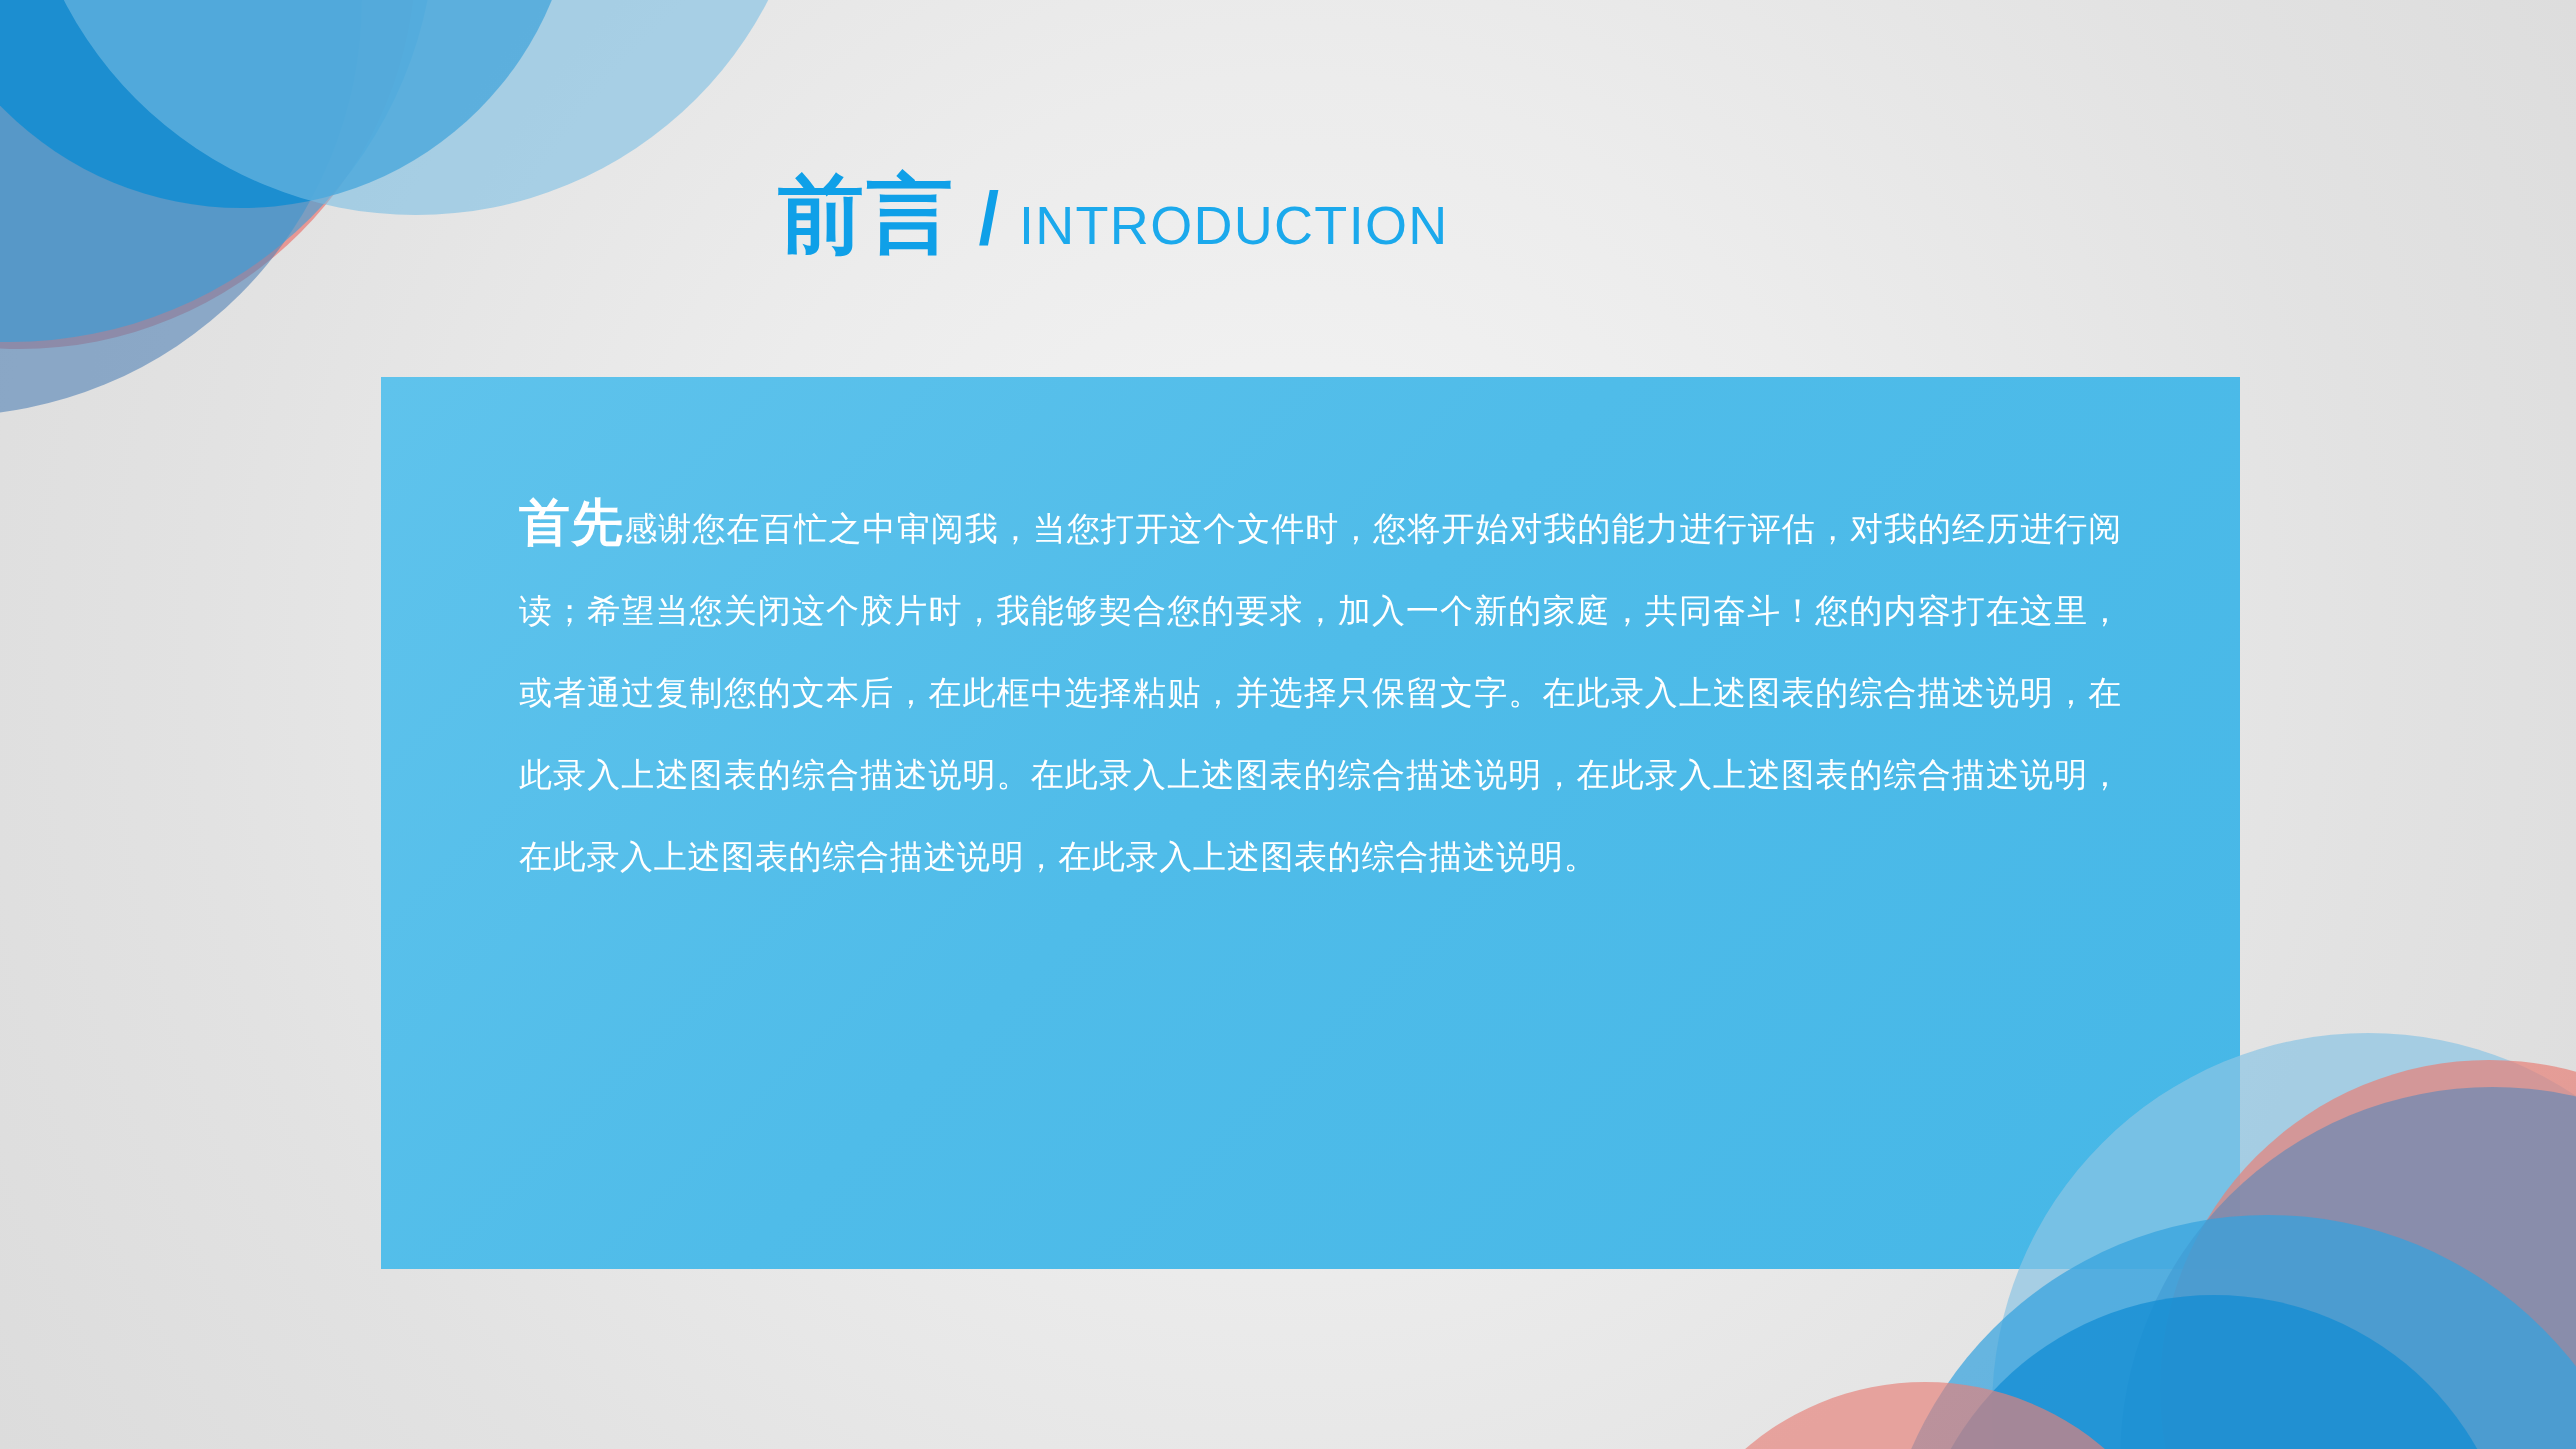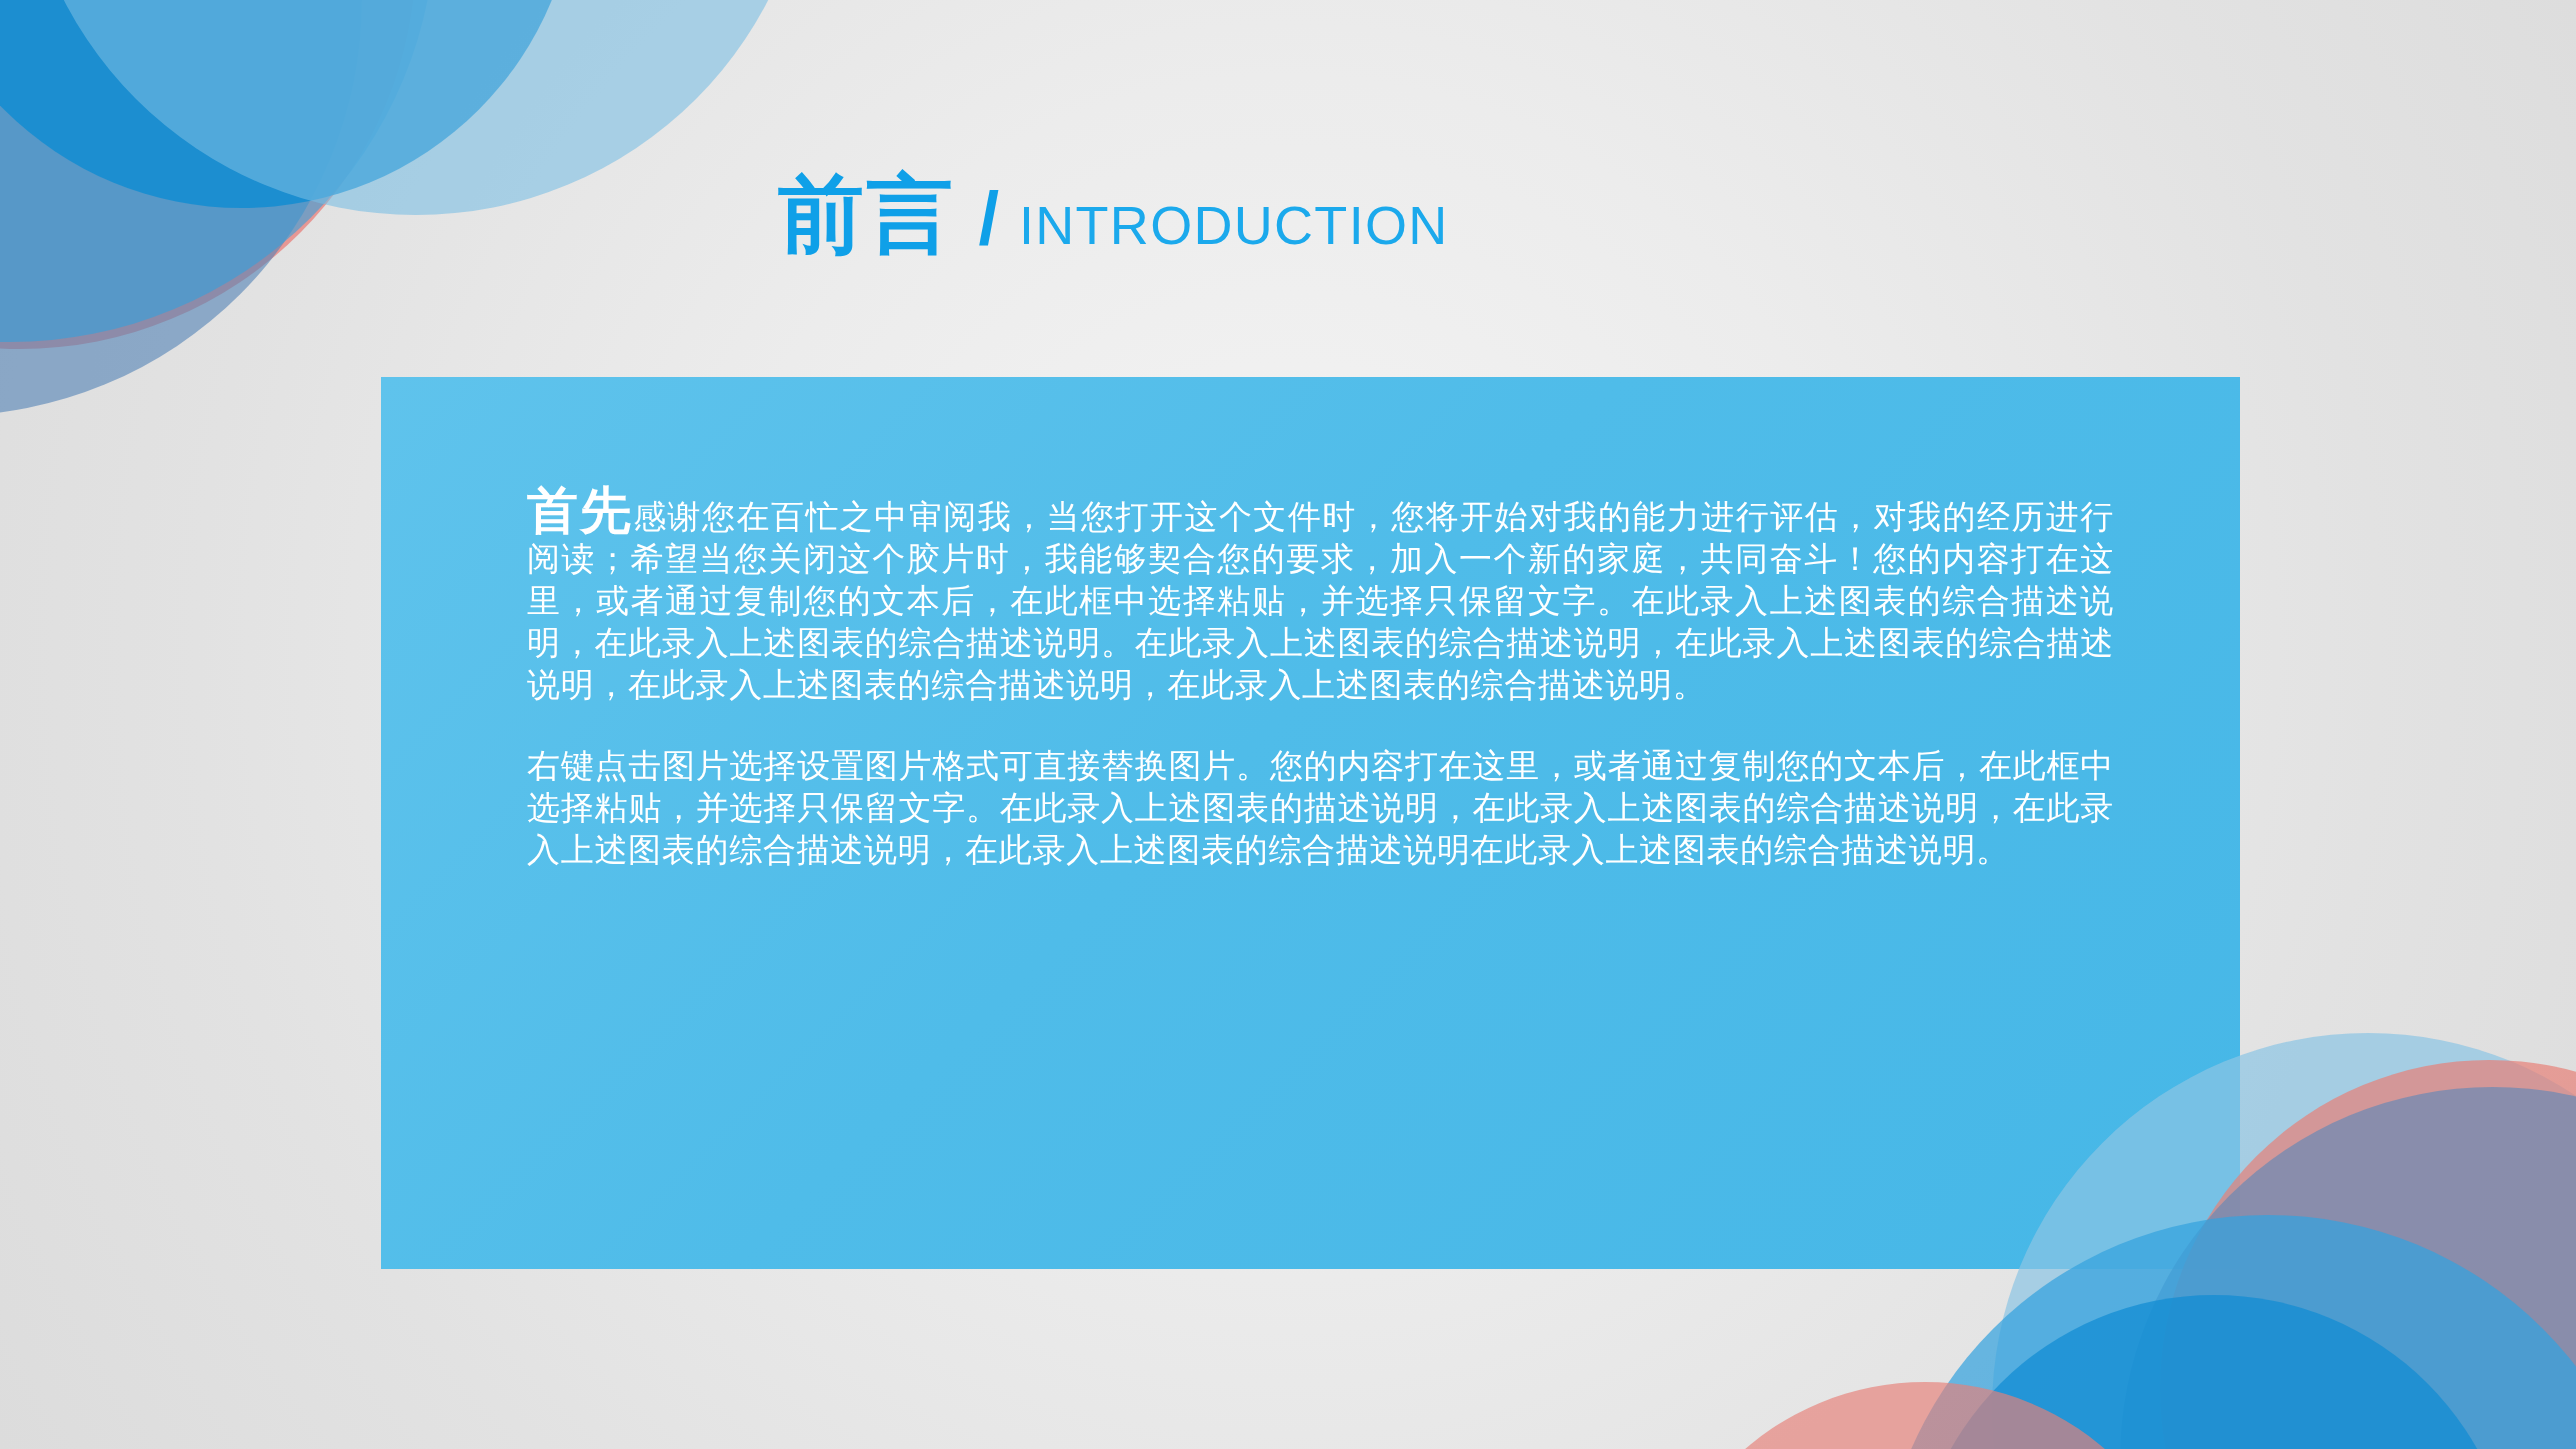--- a/index.html
+++ b/index.html
@@ -142,24 +142,24 @@
   }
   .panel-inner {
     position: absolute;
     left: 134px;
     top: 101px;
     right: 114px;
   }
   .para {
     color: #ffffff;
     font-size: 33px;
-    line-height: 42px;
+    line-height: 82px;
     letter-spacing: 0.7px;
     text-align: justify;
-    margin: 12px;
+    margin: 4px;
   }
   .para + .para {
     margin-top: 39px;
   }
   .lead {
     font-size: 51px;
     font-weight: bold;
     letter-spacing: 1.3px;
   }
 </style>
@@ -180,21 +180,20 @@
 
   <div class="title-row">
     <span class="title-cn">前言</span>
     <span class="title-slash">/</span>
     <span class="title-en">INTRODUCTION</span>
   </div>
 
   <div class="panel">
     <div class="panel-inner">
       <p class="para"><span class="lead">首先</span><span>感谢您在百忙之中审阅我，当您打开这个文件时，您将开始对我的能力进行评估，对我的经历进行阅读；希望当您关闭这个胶片时，我能够契合您的要求，加入一个新的家庭，共同奋斗！您的内容打在这里，或者通过复制您的文本后，在此框中选择粘贴，并选择只保留文字。在此录入上述图表的综合描述说明，在此录入上述图表的综合描述说明。在此录入上述图表的综合描述说明，在此录入上述图表的综合描述说明，在此录入上述图表的综合描述说明，在此录入上述图表的综合描述说明。</span></p>
-      <p class="para"><span>右键点击图片选择设置图片格式可直接替换图片。您的内容打在这里，或者通过复制您的文本后，在此框中选择粘贴，并选择只保留文字。在此录入上述图表的描述说明，在此录入上述图表的综合描述说明，在此录入上述图表的综合描述说明，在此录入上述图表的综合描述说明在此录入上述图表的综合描述说明。</span></p>
     </div>
   </div>
 
   <div>
     <div class="circle c-br-lightblue"></div>
     <div class="circle c-br-salmon"></div>
     <div class="circle c-br-steel"></div>
     <div class="circle c-br-midblue"></div>
     <div class="circle c-br-deepblue"></div>
     <div class="circle c-br-salmon2"></div>

